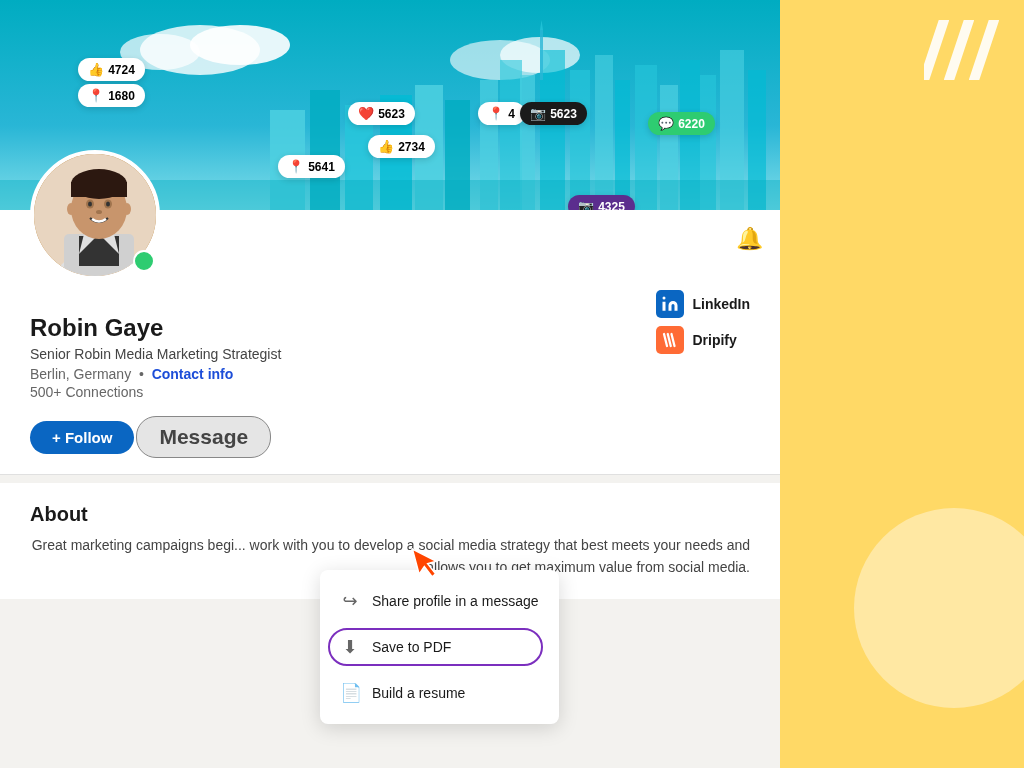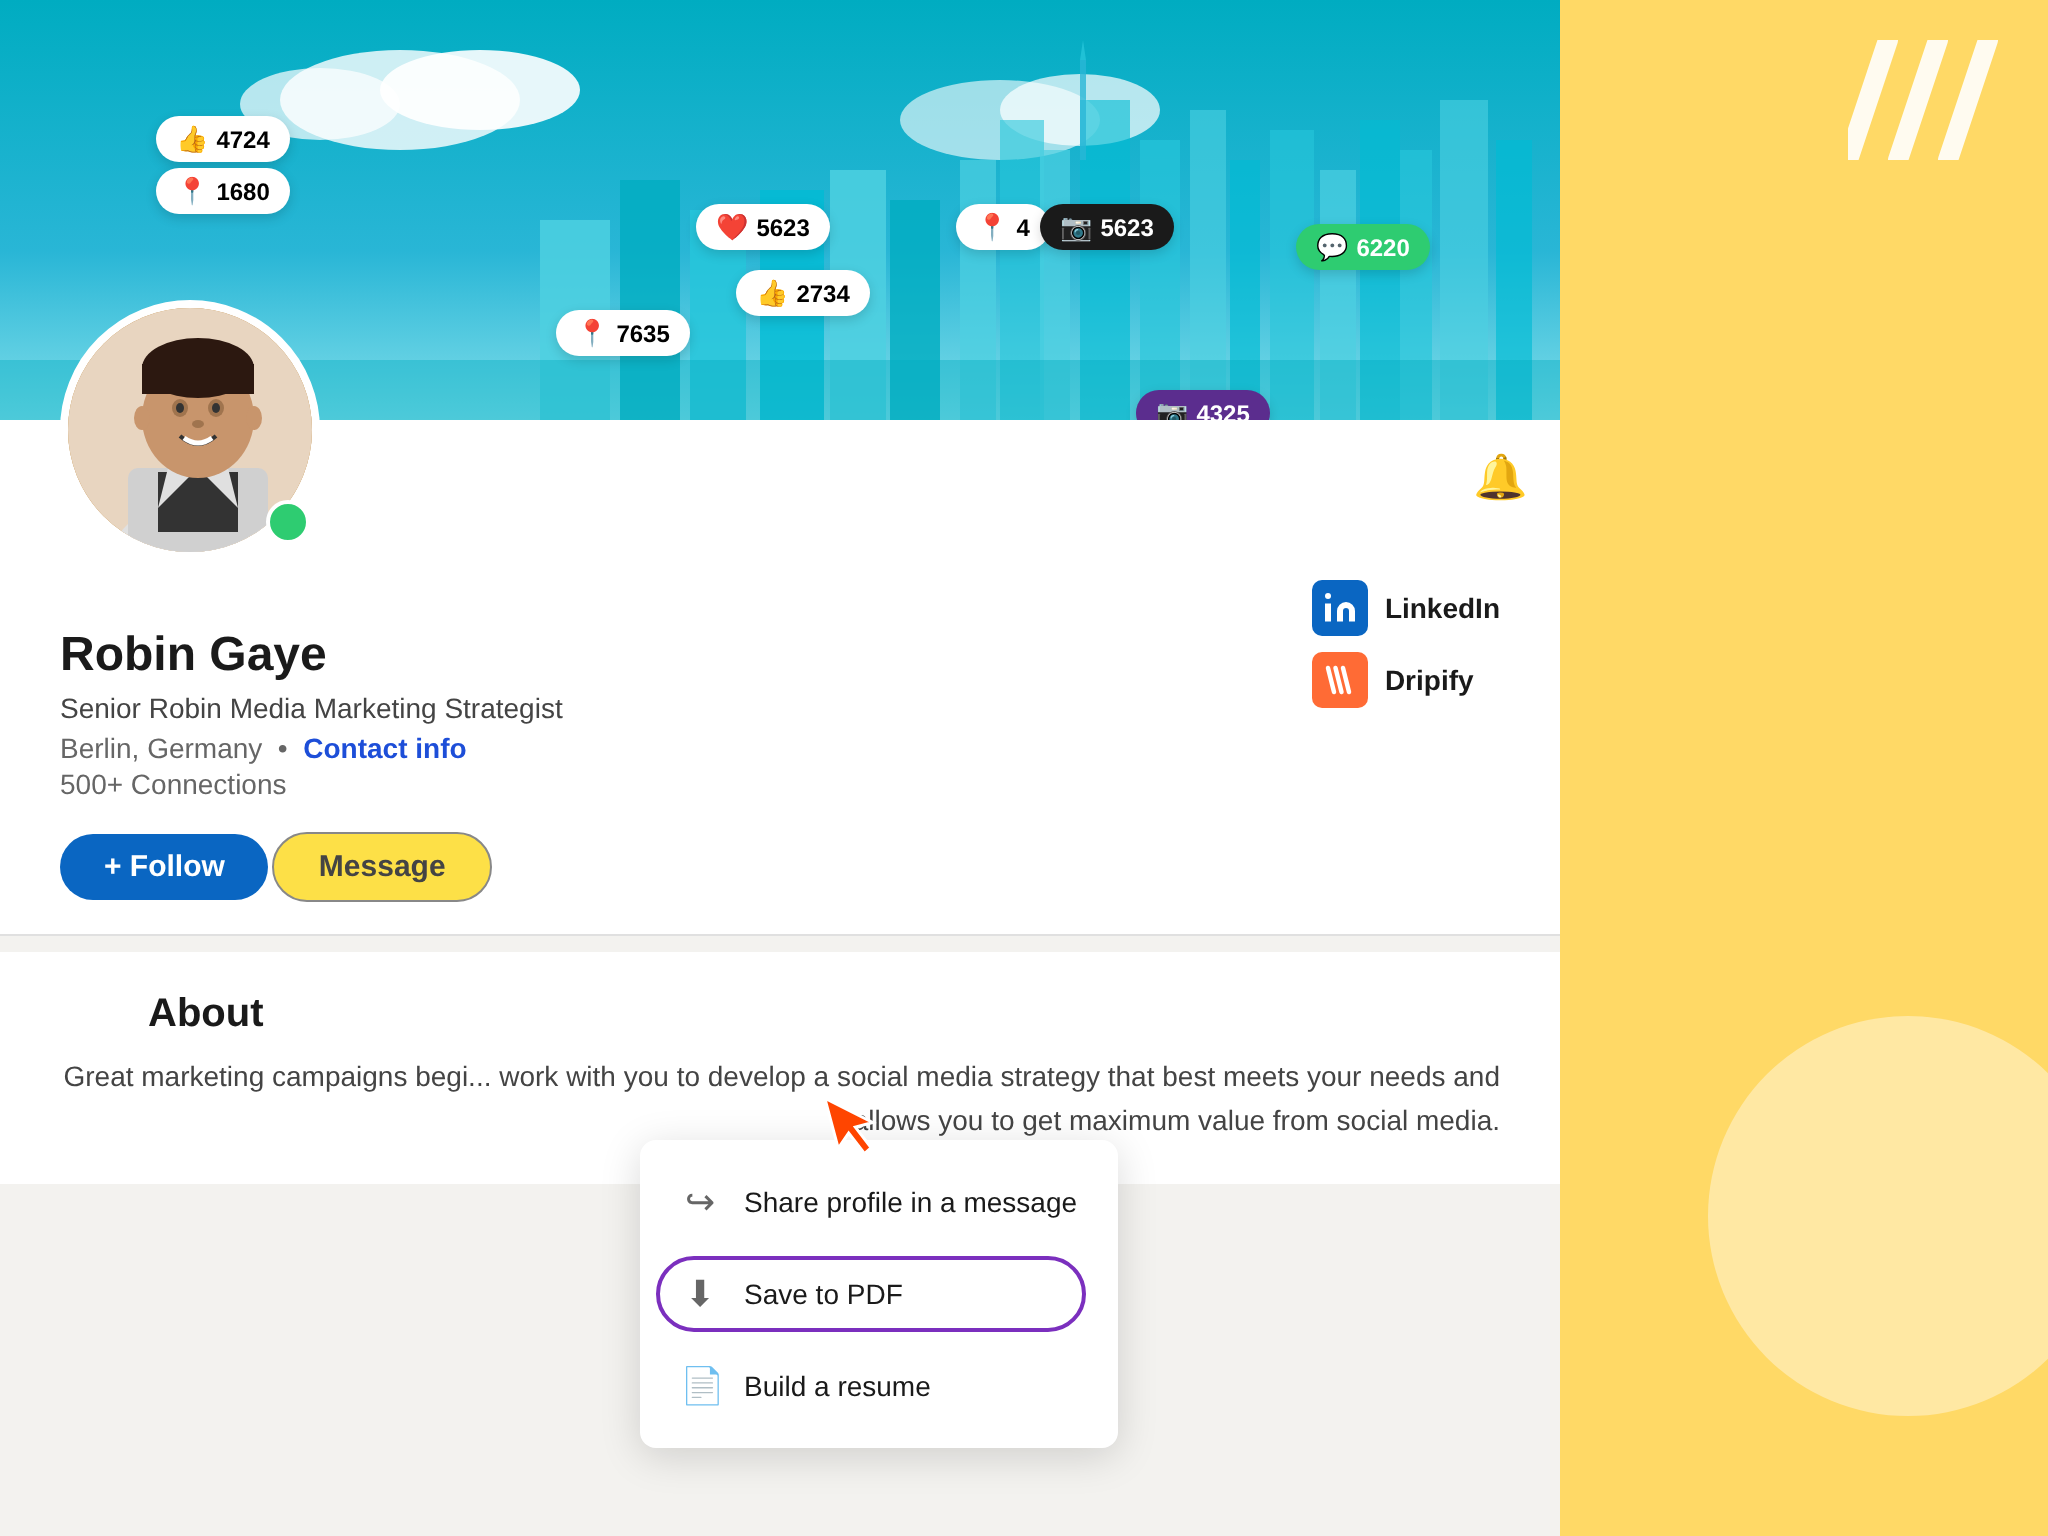--- a/index.html
+++ b/index.html
@@ -183,26 +183,26 @@
       color: white;
       border: none;
       border-radius: 20px;
       padding: 8px 22px;
       font-size: 15px;
       font-weight: 600;
       cursor: pointer;
     }
 
     .btn-outline {
-      background: #fde047;
+      background: #e5e5e5;
       color: #444;
       border: 1.5px solid #888;
       border-radius: 20px;
       padding: 8px 22px;
-      font-size: 15px;
+      font-size: 21px;
       font-weight: 600;
       cursor: pointer;
       text-align: center;
     }
 
     
     .social-links {
       position: absolute;
       top: 80px;
       right: 30px;
@@ -295,21 +295,20 @@
       background: white;
       padding: 20px 30px;
       margin-top: 8px;
     }
 
     .about-title {
       font-size: 20px;
       font-weight: 700;
       color: #1a1a1a;
       margin-bottom: 8px;
-      margin-left: 44px;
     }
 
     .about-text {
       font-size: 14px;
       color: #444;
       line-height: 1.6;
       text-align: right;
     }
 
     
@@ -379,21 +378,21 @@
       <div class="badge" style="top:58px; left:78px;">
         <span style="color:#0a66c2; font-size:13px;">👍</span>
         <span>4724</span>
       </div>
       <div class="badge" style="top:84px; left:78px;">
         <span style="color:#e74c3c; font-size:13px;">📍</span>
         <span>1680</span>
       </div>
       <div class="badge" style="top:155px; left:278px;">
         <span style="color:#e74c3c; font-size:13px;">📍</span>
-        <span>7635</span>
+        <span>5641</span>
       </div>
       <div class="badge" style="top:102px; left:348px;">
         <span style="color:#e74c3c; font-size:13px;">❤️</span>
         <span>5623</span>
       </div>
       <div class="badge" style="top:135px; left:368px;">
         <span style="color:#0a66c2; font-size:13px;">👍</span>
         <span>2734</span>
       </div>
       <div class="badge" style="top:102px; left:478px;">

